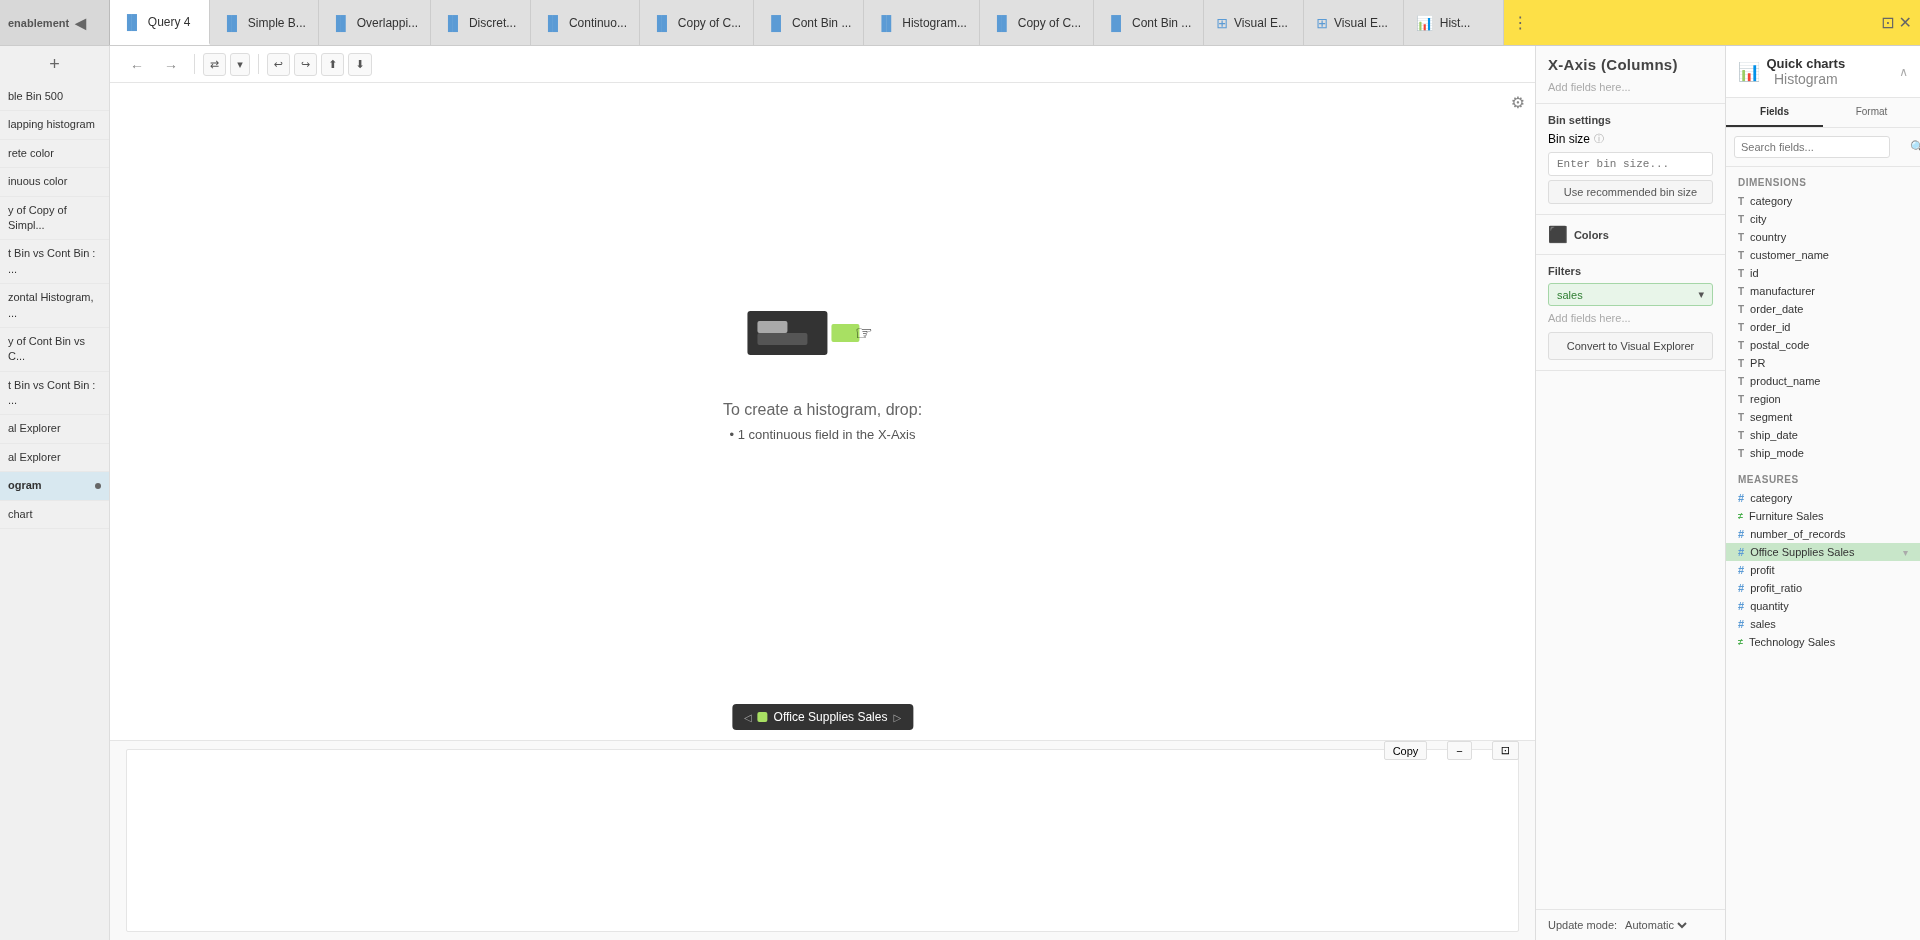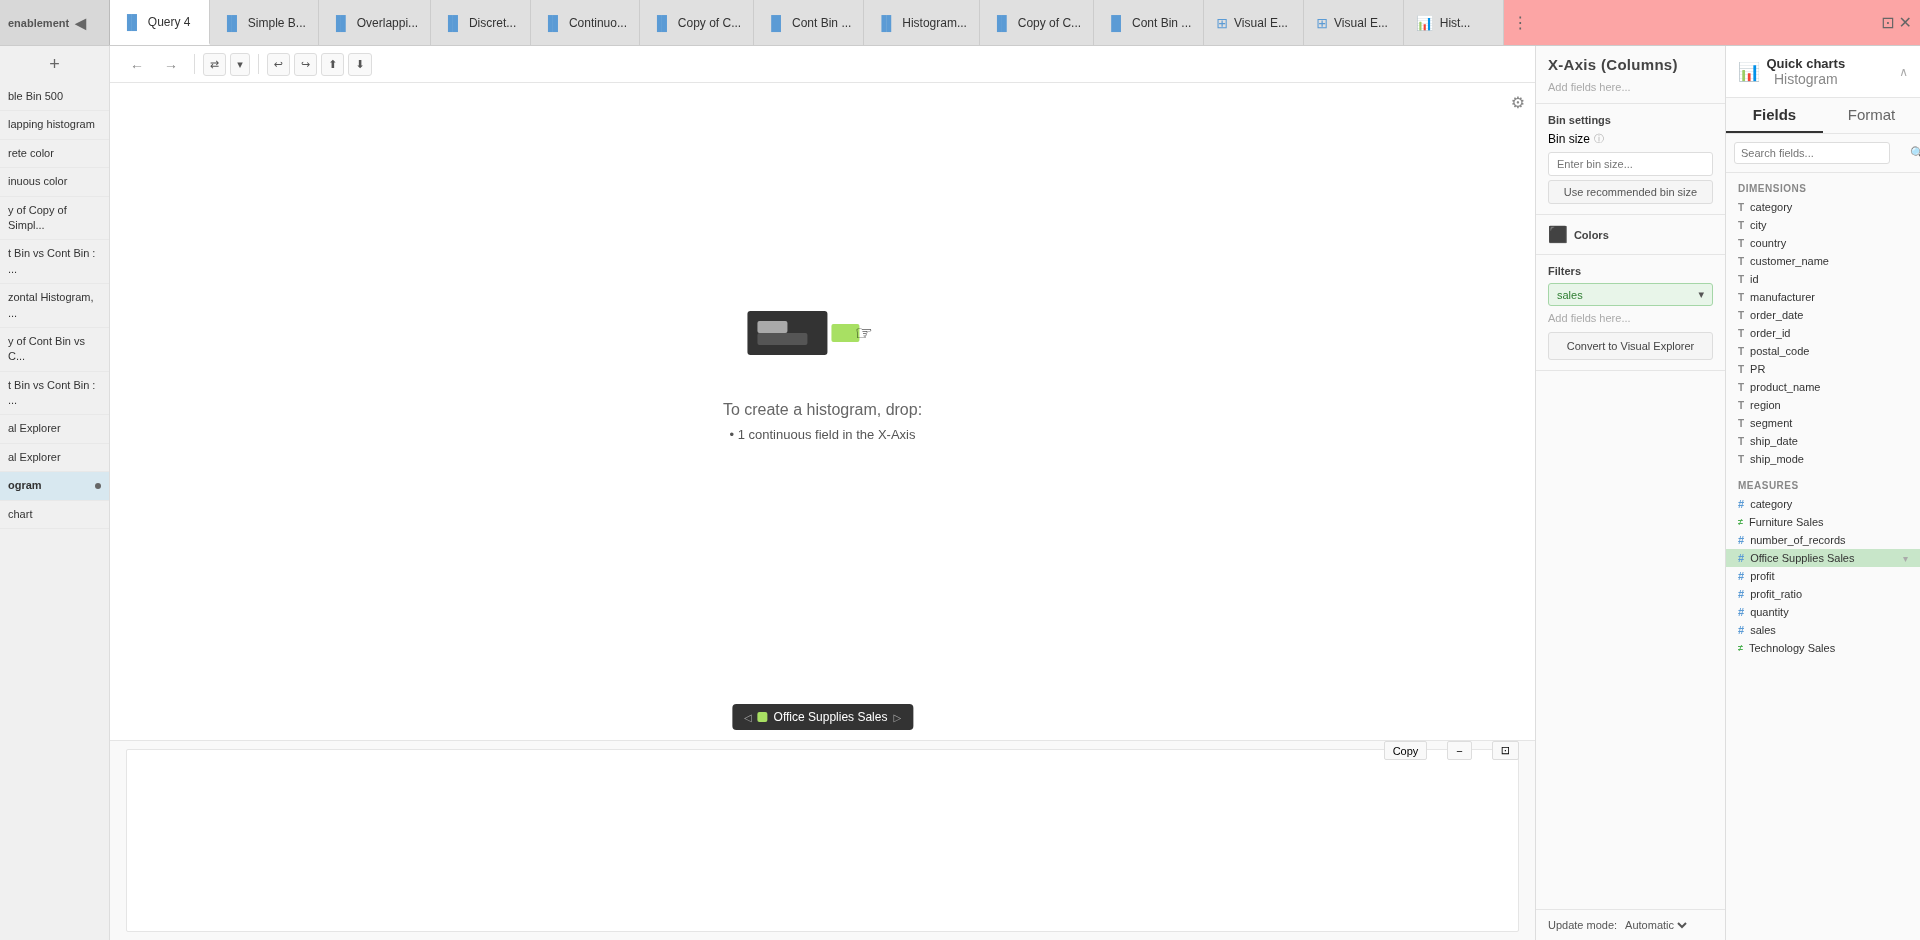--- a/index.html
+++ b/index.html
@@ -1,20 +1,20 @@
 <!DOCTYPE html>
 <html><head>
   <meta charset="utf-8">
   <style>
     * { box-sizing: border-box; margin: 0; padding: 0; }
     body { font-family: -apple-system, BlinkMacSystemFont, 'Segoe UI', sans-serif; font-size: 12px; background: #f5f5f5; overflow: hidden; width: 1920px; height: 940px; }
 
     
     .tab-bar {
-      display: flex; align-items: stretch; background: #fca5a5; border-bottom: 1px solid #ccc;
+      display: flex; align-items: stretch; background: #fde047; border-bottom: 1px solid #ccc;
       height: 46px; overflow: hidden;
     }
     .tab {
       display: flex; align-items: center; padding: 0 12px; border-right: 1px solid #ccc;
       background: #e0e0e0; cursor: pointer; white-space: nowrap; gap: 6px; font-size: 12px;
       color: #333; min-width: 100px; position: relative;
     }
     .tab.active { background: #fff; border-bottom: 2px solid #fff; z-index: 1; }
     .tab-icon { color: #4caf50; font-size: 14px; }
     .tab-icon.bar { color: #5b9bd5; }
@@ -101,21 +101,21 @@
     
     .right-config {
       width: 190px; background: #fafafa; border-left: 1px solid #ddd;
       display: flex; flex-direction: column; overflow-y: auto;
     }
     .config-section { padding: 10px 12px; border-bottom: 1px solid #e5e5e5; }
     .config-section-title { font-size: 15px; font-weight: 600; color: #444; margin-bottom: 8px; letter-spacing: 0.3px; }
     .config-add-fields { font-size: 11px; color: #aaa; }
     .bin-settings-label { display: flex; align-items: center; gap: 4px; font-size: 11px; font-weight: 600; color: #444; margin-bottom: 6px; }
     .bin-info { color: #aaa; font-size: 10px; cursor: pointer; }
-    .bin-input { width: 100%; padding: 5px 8px; border: 1px solid #ddd; border-radius: 3px; font-size: 11px; color: #aaa; }
+    .bin-input { width: 100%; padding: 5px 8px; border: 1px solid #ddd; border-radius: 3px; font-size: 11px; color: #aaa; font-family: Liberation Mono, monospace; }
     .bin-recommend-btn { width: 100%; padding: 5px; border: 1px solid #ddd; background: #f5f5f5; border-radius: 3px; font-size: 11px; color: #555; cursor: pointer; margin-top: 4px; text-align: center; }
     .colors-row { display: flex; align-items: center; gap: 6px; font-size: 11px; color: #444; font-weight: 600; }
     .colors-icon { font-size: 16px; color: #5b9bd5; }
     .filters-label { font-size: 11px; font-weight: 600; color: #444; margin-bottom: 6px; }
     .filter-pill {
       display: flex; align-items: center; justify-content: space-between;
       background: #e8f5e9; border: 1px solid #a5d6a7; border-radius: 3px;
       padding: 4px 8px; font-size: 11px; color: #2e7d32; margin-bottom: 6px;
     }
     .filter-arrow { color: #555; cursor: pointer; }
@@ -135,21 +135,21 @@
     .quick-charts-header {
       display: flex; align-items: center; gap: 6px; padding: 10px 12px;
       border-bottom: 1px solid #e5e5e5; background: #fff;
     }
     .qc-icon { color: #4caf50; font-size: 18px; }
     .qc-title { font-size: 13px; font-weight: 600; color: #333; }
     .qc-subtitle { font-size: 14px; color: #888; text-align: center; }
     .qc-collapse { margin-left: auto; cursor: pointer; color: #aaa; }
 
     .fields-tabs { display: flex; border-bottom: 1px solid #e5e5e5; }
-    .fields-tab { flex: 1; text-align: center; padding: 8px; font-size: 15px; cursor: pointer; color: #666; border-bottom: 2px solid transparent; }
+    .fields-tab { flex: 1; text-align: center; padding: 8px; font-size: 10px; cursor: pointer; color: #666; border-bottom: 2px solid transparent; }
     .fields-tab.active { color: #333; border-bottom: 2px solid #333; font-weight: 600; }
 
     .fields-search { padding: 8px; display: flex; align-items: center; gap: 20px; border-bottom: 1px solid #e5e5e5; }
     .fields-search-input { flex: 1; border: 1px solid #ddd; border-radius: 3px; padding: 4px 6px; font-size: 11px; }
     .fields-search-icon { color: #888; cursor: pointer; }
 
     .fields-body { flex: 1; overflow-y: auto; padding: 6px 0; }
     .fields-group-label { font-size: 10px; font-weight: 700; color: #888; padding: 4px 12px; letter-spacing: 0.5px; text-transform: uppercase; }
     .field-item {
       display: flex; align-items: center; gap: 6px; padding: 3px 12px;

